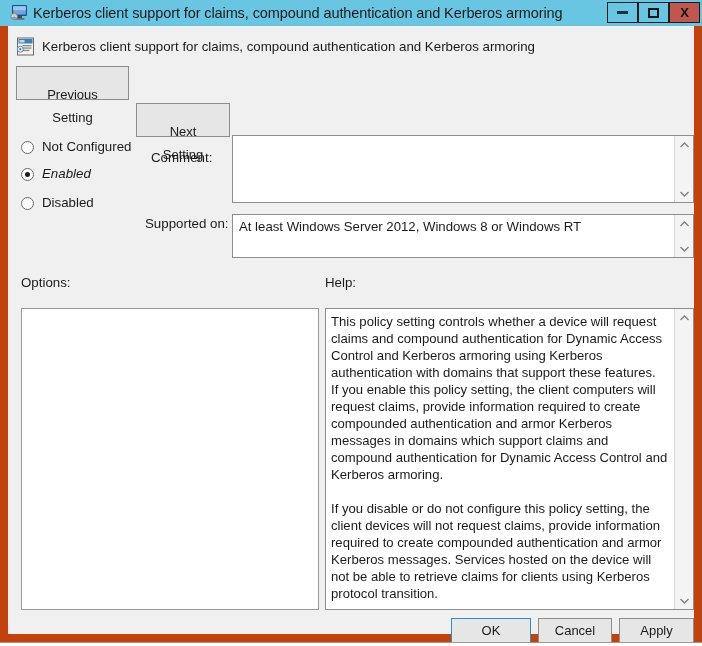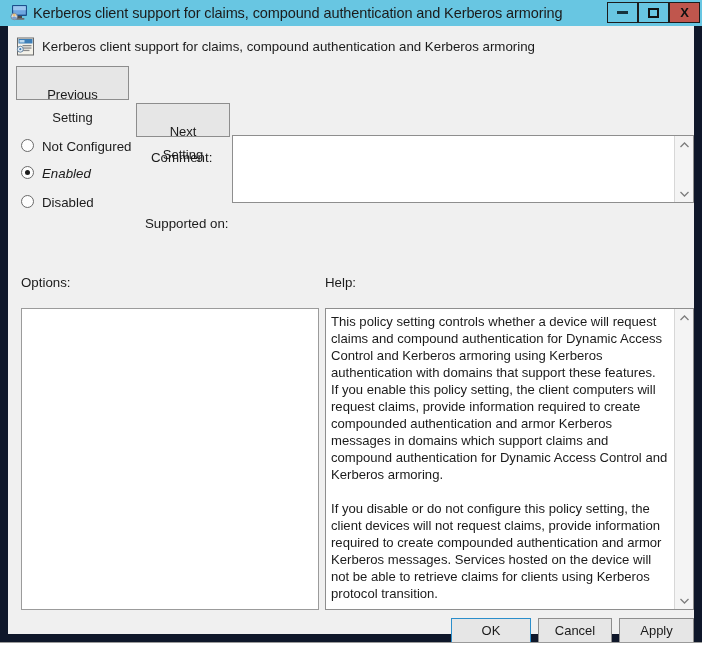--- a/index.html
+++ b/index.html
@@ -13,21 +13,21 @@
     font-family: "Liberation Sans", sans-serif;
     overflow: hidden;
   }
 
   
   #window {
     position: absolute;
     left: 0; top: 0;
     width: 702px;
     height: 642px;
-    background: #0f172a;
+    background: #c2410c;
     box-sizing: border-box;
   }
   #bottom-edge {
     position: absolute;
     left: 0; top: 642px;
     width: 702px; height: 4px;
     background: #ffffff;
     border-top: 1px solid #9a9a9a;
   }
 
@@ -129,21 +129,21 @@
     padding: 16px;
   }
   #btn-prev { left: 8px; width: 113px; }
   #btn-next { left: 128px; width: 94px; margin-top: 37px; }
 
   
   .radio-row {
     position: absolute;
     left: 13px;
     display: flex;
-    align-items: flex-start;
+    align-items: flex-end;
   }
   #radio-notconf { top: 113px; }
   #radio-enabled { top: 140px; font-style: italic; }
   #radio-disabled { top: 169px; }
   .radio-circle {
     width: 13px; height: 13px;
     border-radius: 50%;
     border: 1px solid #6a6a6a;
     background: #fdfdfd;
     box-sizing: border-box;
@@ -326,20 +326,35 @@
         </div>
         <div class="arrow down">
           <svg width="9" height="6" viewBox="0 0 9 6">
               <path d="M0.5 1 L4.5 5 L8.5 1" fill="none" stroke="#7d7d7d" stroke-width="1.3"></path>
             </svg>
         </div>
       </div>
     </div>
 
     <span class="field-label" id="label-supported">Supported on:</span>
+    <div class="textbox" id="box-supported">
+      <div class="tb-text">At least Windows Server 2012, Windows 8 or Windows RT</div>
+      <div class="vscroll">
+        <div class="arrow up">
+          <svg width="9" height="6" viewBox="0 0 9 6">
+              <path d="M0.5 5 L4.5 1 L8.5 5" fill="none" stroke="#7d7d7d" stroke-width="1.3"></path>
+            </svg>
+        </div>
+        <div class="arrow down">
+          <svg width="9" height="6" viewBox="0 0 9 6">
+              <path d="M0.5 1 L4.5 5 L8.5 1" fill="none" stroke="#7d7d7d" stroke-width="1.3"></path>
+            </svg>
+        </div>
+      </div>
+    </div>
 
     <span class="field-label" id="label-options">Options:</span>
     <span class="field-label" id="label-help">Help:</span>
 
     <div class="textbox" id="box-options">
       <div class="tb-text" style="right:6px;"></div>
     </div>
 
     <div class="textbox" id="box-help">
       <div class="tb-text" id="help-text">This policy setting controls whether a device will request claims and compound authentication for Dynamic Access Control and Kerberos armoring using Kerberos authentication with domains that support these features.

